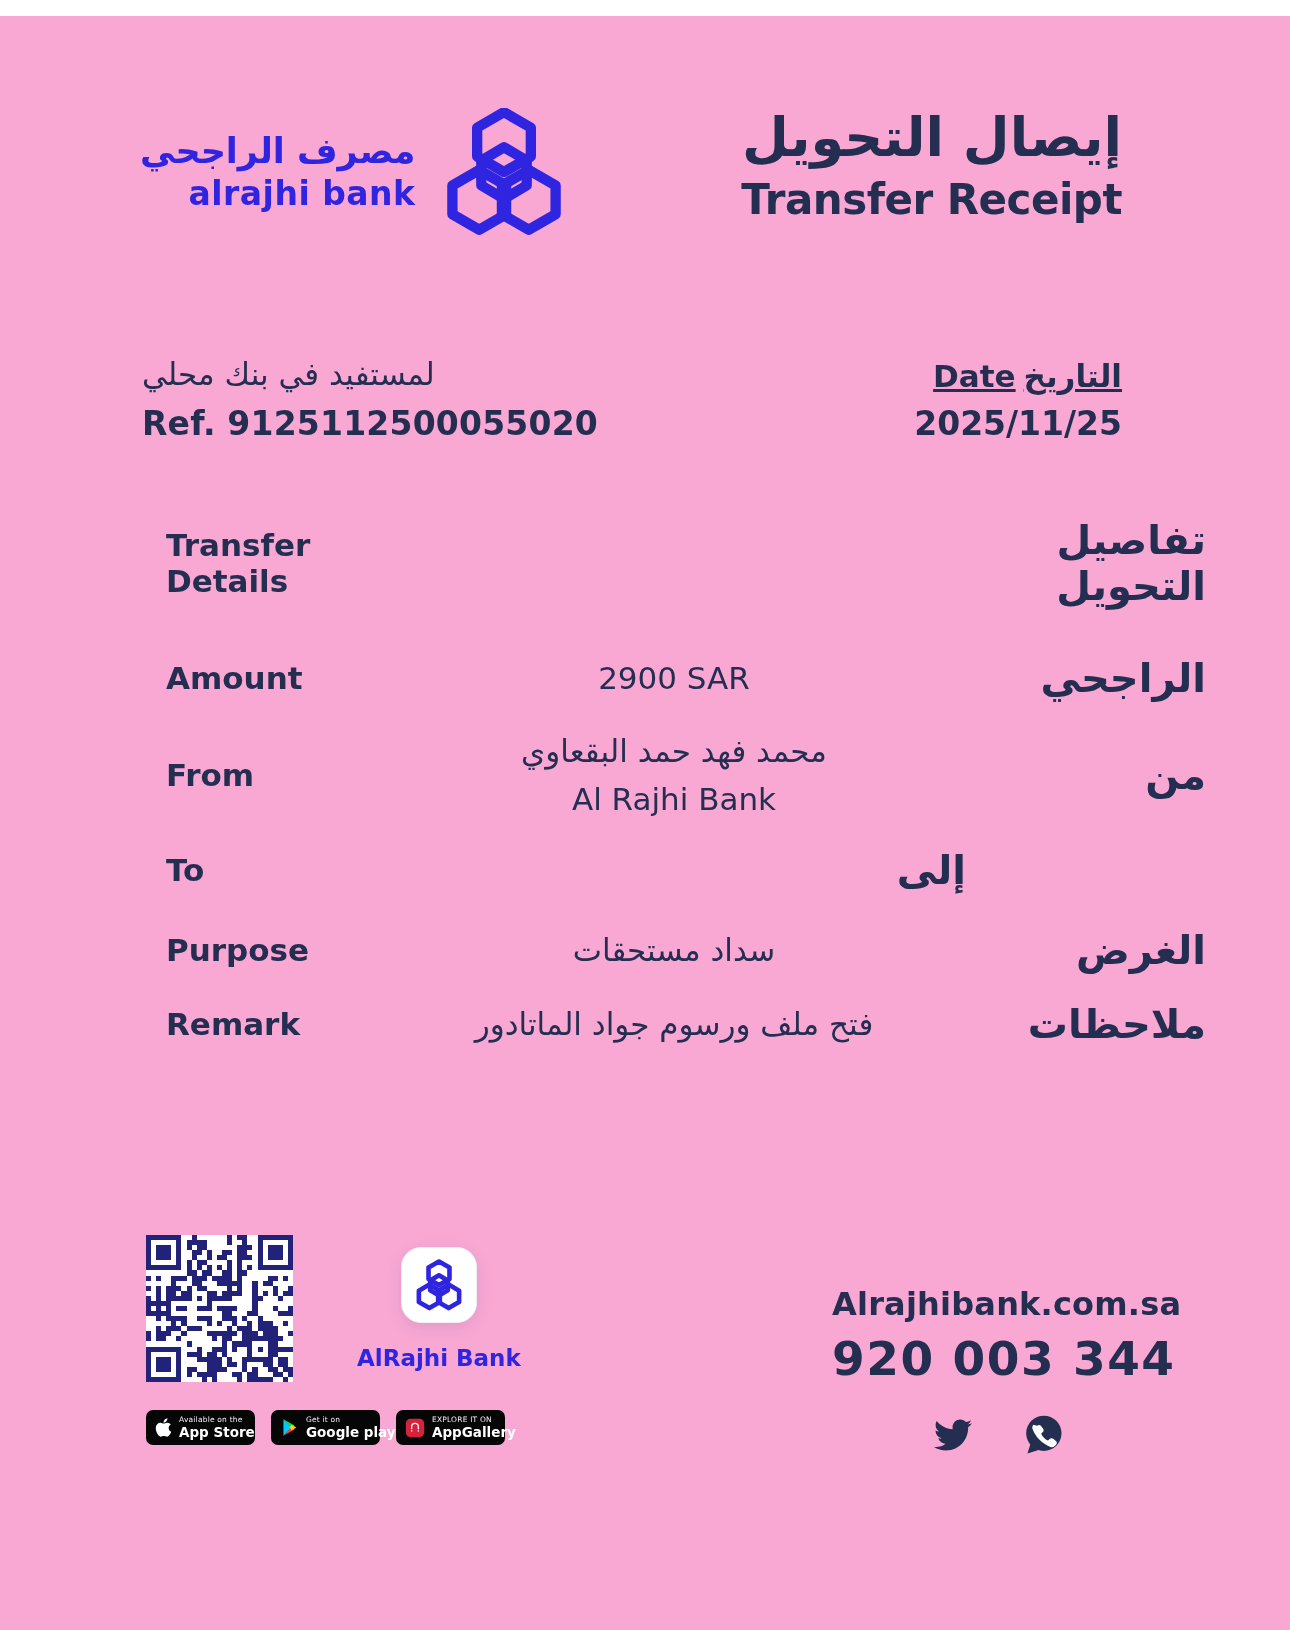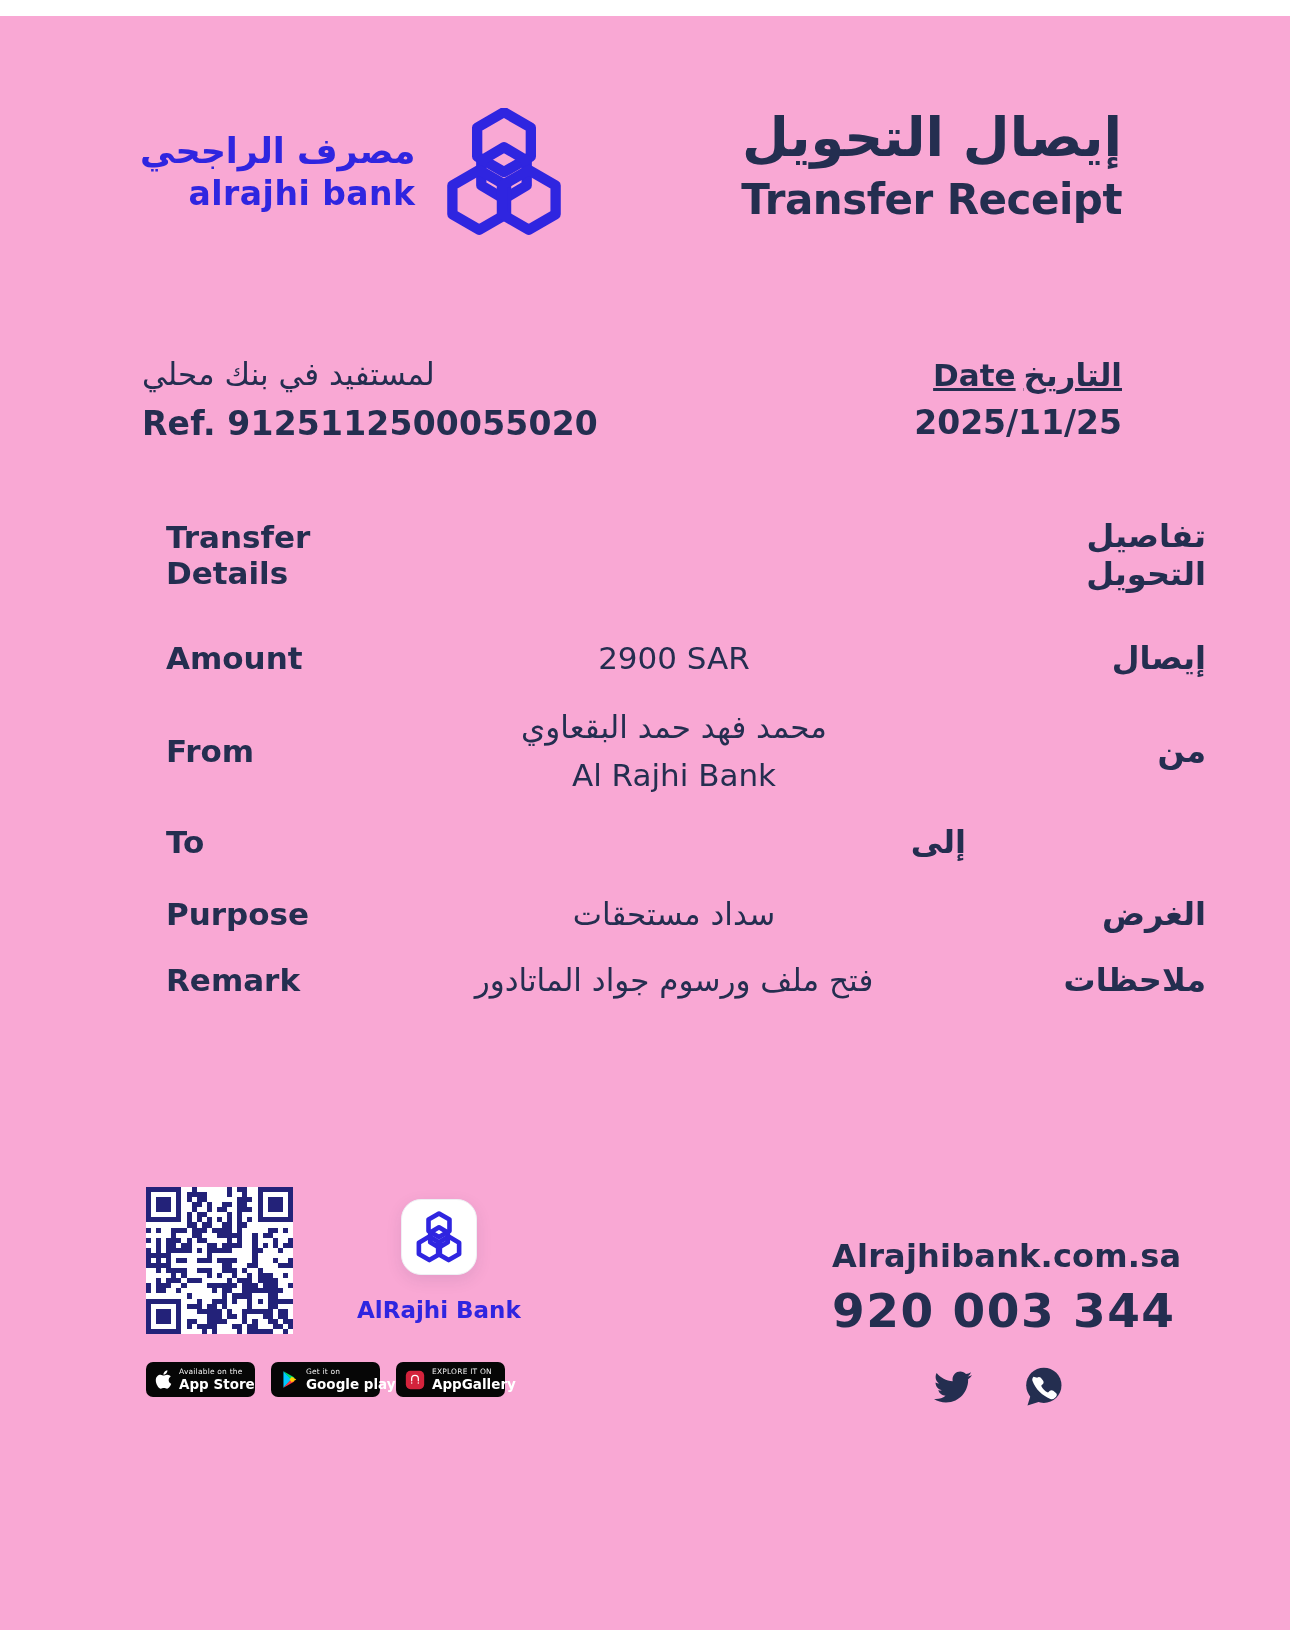--- a/index.html
+++ b/index.html
@@ -26,35 +26,35 @@
   .brand-ar{font-size:35px;font-weight:700;line-height:1.15;}
   .brand-en{font-size:33px;font-weight:700;letter-spacing:.5px;margin-top:2px;}
   .brand-mark{width:128px;height:128px;display:block;}
   .brand-mark path{stroke:var(--blue);stroke-width:10;fill:none;stroke-linejoin:round;}
 
   .title-block{text-align:right;}
   .title-ar{font-size:54px;font-weight:700;line-height:1.1;direction:rtl;}
   .title-en{font-size:42px;font-weight:800;letter-spacing:-.5px;margin-top:8px;}
 
   
-  .meta{display:flex;justify-content:space-between;align-items:center;
+  .meta{display:flex;justify-content:space-between;align-items:flex-end;
         padding:0 168px 0 142px;margin-top:120px;}
   .meta-left{text-align:left;}
   .beneficiary{font-size:31px;font-weight:500;direction:rtl;text-align:left;}
   .refnum{font-size:33px;font-weight:600;margin-top:12px;letter-spacing:.2px;}
   .meta-right{text-align:right;}
   .date-label{font-size:31px;font-weight:700;direction:rtl;text-decoration:underline;}
   .date-label .sp{display:inline-block;width:8px;}
   .date-value{font-size:33px;font-weight:600;margin-top:10px;}
 
   
   .details{padding:0 84px 0 142px;}
   .row{display:grid;grid-template-columns:240px 1fr 240px;align-items:center;}
   .c-left{font-size:31px;font-weight:700;text-align:left;padding-left:24px;}
-  .c-right{font-size:32px;font-weight:700;text-align:right;direction:rtl;}
+  .c-right{font-size:40px;font-weight:700;text-align:right;direction:rtl;}
   .c-center{text-align:center;font-size:31px;font-weight:500;}
   .section-row{margin-top:74px;}
   .section-row .c-left{font-weight:600;}
   .section-row .c-right{font-weight:600;}
   .amount-row{margin-top:46px;}
   .from-row{margin-top:26px;}
   .to-row{margin-top:24px;}
   .purpose-row{margin-top:34px;}
   .remark-row{margin-top:28px;}
   .stack3 div{line-height:48px;}
@@ -132,21 +132,21 @@
 
     <div class="row section-row">
       <div class="c-left">Transfer Details</div>
       <div class="c-center"></div>
       <div class="c-right">تفاصيل التحويل</div>
     </div>
 
     <div class="row amount-row">
       <div class="c-left">Amount</div>
       <div class="c-center">2900 SAR</div>
-      <div class="c-right">إيصال</div>
+      <div class="c-right">الراجحي</div>
     </div>
 
     <div class="row from-row">
       <div class="c-left">From</div>
       <div class="c-center stack3">
         <div dir="auto">محمد فهد حمد البقعاوي</div>
         <div>Al Rajhi Bank</div>
       </div>
       <div class="c-right">من</div>
     </div>

